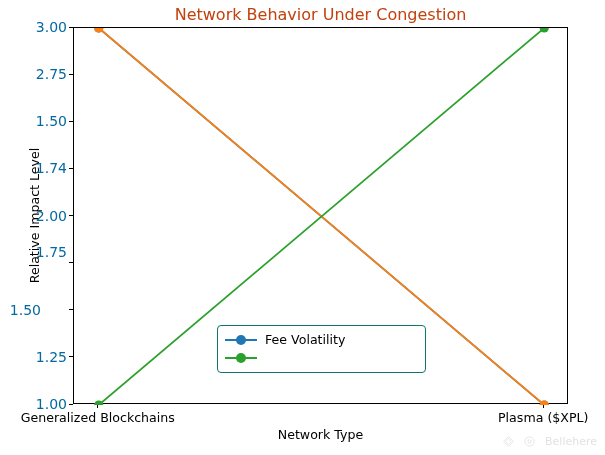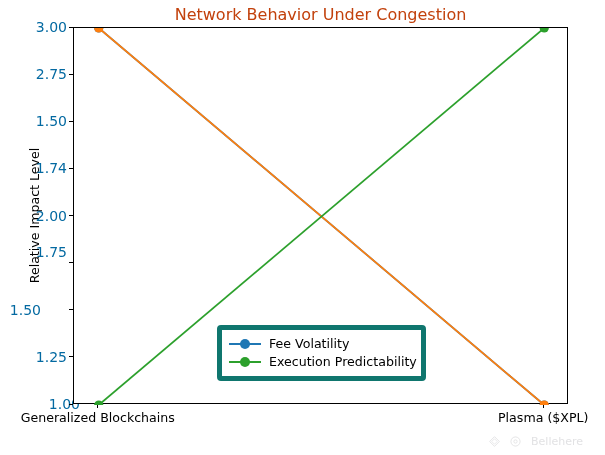--- a/index.html
+++ b/index.html
@@ -103,21 +103,21 @@
     color: #000000;
     white-space: nowrap;
   }
 
   
   #legend {
     position: absolute;
     left: 217px;
     top: 325px;
     width: 209px;
-    border: 5px solid #0f766e;
+    border: 1px solid #0f766e;
     border-radius: 4px;
     background: rgba(255,255,255,0.86);
     padding: 5px 8px 5px 7px;
     box-sizing: border-box;
   }
   .legend-row {
     display: flex;
     align-items: center;
     height: 18px;
   }
@@ -146,21 +146,21 @@
   .legend-text {
     font-size: 12.6px;
     color: #000000;
     white-space: nowrap;
     line-height: 14px;
   }
 
   
   #watermark {
     position: absolute;
-    right: 22px;
+    right: 8px;
     bottom: 7px;
     display: flex;
     align-items: center;
     gap: 10px;
     color: #e2e2e4;
     font-size: 11px;
     user-select: none;
     white-space: nowrap;
   }
   #watermark svg { display: block; }
@@ -168,21 +168,21 @@
 </head>
 <body>
 
 <div id="figure">
 
   <div id="chart-title">Network Behavior Under Congestion</div>
 
   <div id="ylabel">Relative Impact Level</div>
 
   <div id="yticks">
-      <div class="ytick-label" style="right: 525px; top: 396px;">1.00</div>
+      <div class="ytick-label" style="right: 538px; top: 396px;">1.00</div>
       <div class="ytick-mark" style="left: 69.4px; top: 403.5px;"></div>
       <div class="ytick-label" style="right: 538px; top: 348.875px;">1.25</div>
       <div class="ytick-mark" style="left: 69.4px; top: 356.375px;"></div>
       <div class="ytick-label" style="right: 564px; top: 301.75px;">1.50</div>
       <div class="ytick-mark" style="left: 69.4px; top: 309.25px;"></div>
       <div class="ytick-label" style="right: 538px; top: 244px;">1.75</div>
       <div class="ytick-mark" style="left: 69.4px; top: 262.125px;"></div>
       <div class="ytick-label" style="right: 538px; top: 207.5px; margin-left: 21px;">2.00</div>
       <div class="ytick-mark" style="left: 69.4px; top: 215px;"></div>
       <div class="ytick-label" style="right: 538px; top: 160.375px;">1.74</div>
@@ -195,20 +195,21 @@
       <div class="ytick-mark" style="left: 69.4px; top: 26.5px;"></div>
     </div>
 
   <div id="xticks">
       <div class="xtick-label" style="left: -52.25px; width: 300px; top: 410px;">Generalized Blockchains</div>
       <div class="xtick-mark" style="left: 97.25px; top: 404px;"></div>
       <div class="xtick-label" style="left: 393.25px; width: 300px; top: 410px;">Plasma ($XPL)</div>
       <div class="xtick-mark" style="left: 542.75px; top: 404px;"></div>
     </div>
 
+  <div id="xlabel">Network Type</div>
 
   <div id="plot-area">
     <svg id="plot-svg" viewBox="0 0 495 377" preserveAspectRatio="none">
         <g>
           <polyline points="24.75,0.00 470.25,377.00" fill="none" stroke="#1f77b4" stroke-width="1.7"></polyline>
           <circle cx="24.75" cy="0.00" r="4.6" fill="#1f77b4"></circle>
           <circle cx="470.25" cy="377.00" r="4.6" fill="#1f77b4"></circle>
         </g>
         <g>
           <polyline points="24.75,0.00 470.25,377.00" fill="none" stroke="#ff7f0e" stroke-width="1.7"></polyline>
@@ -229,21 +230,20 @@
           <span class="lline" style="background: rgb(31, 119, 180);"></span>
           <span class="ldot" style="background: rgb(31, 119, 180);"></span>
         </span>
         <span class="legend-text">Fee Volatility</span>
       </div>
       <div class="legend-row">
         <span class="legend-swatch">
           <span class="lline" style="background: rgb(44, 160, 44);"></span>
           <span class="ldot" style="background: rgb(44, 160, 44);"></span>
         </span>
-        <span class="legend-text">Execution Predictability</span>
       </div>
     </div>
 
   <div id="watermark">
     <span>
       <svg width="11" height="11" viewBox="0 0 12 12">
         <path d="M6 0.7 L11.3 6 L6 11.3 L0.7 6 Z" fill="none" stroke="#e2e2e4" stroke-width="1"></path>
         <path d="M6 3 L9 6 L6 9 L3 6 Z" fill="none" stroke="#e2e2e4" stroke-width="0.8"></path>
       </svg>
     </span>

